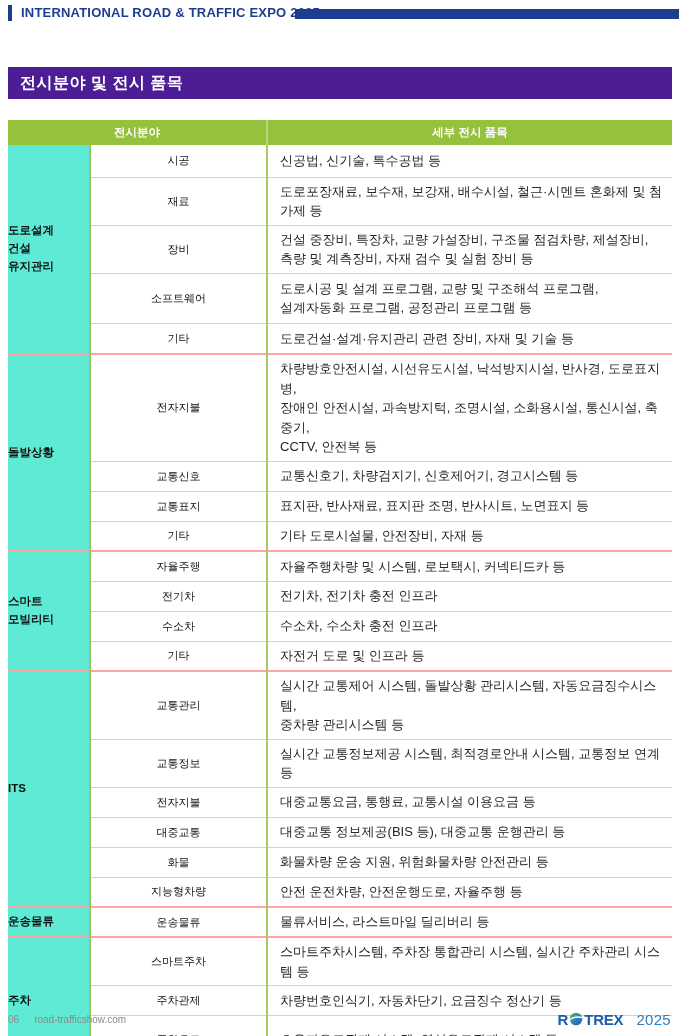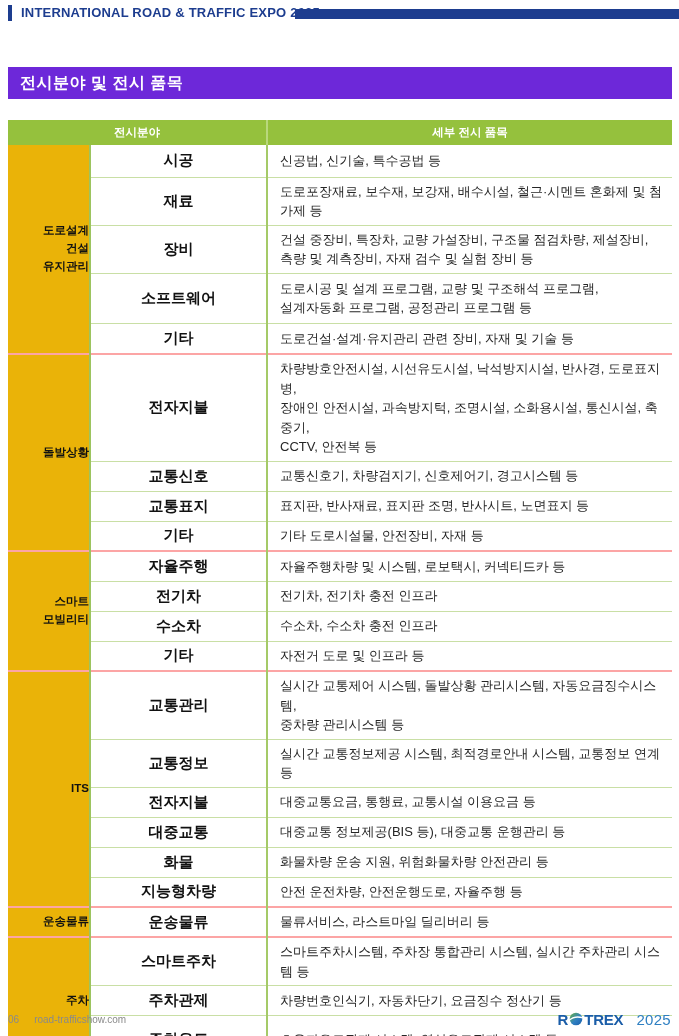--- a/index.html
+++ b/index.html
@@ -6,38 +6,38 @@
   body{
     width:679px;height:1036px;position:relative;background:#ffffff;
     font-family:"Liberation Sans", sans-serif;overflow:hidden;
     -webkit-font-smoothing:antialiased;
   }
   
   .tick{position:absolute;left:8px;top:5px;width:4px;height:16px;background:#1d3d8f;}
   .expo-title{position:absolute;left:21px;top:5px;font-size:13px;font-weight:bold;color:#1d3d8f;letter-spacing:.2px;}
   .blue-bar{position:absolute;left:295px;top:9px;right:0;height:10px;background:#1d3d8f;}
   
-  .section-bar{position:absolute;left:8px;top:67px;width:664px;height:32px;background:#6d28d9;}
+  .section-bar{position:absolute;left:8px;top:67px;width:664px;height:32px;background:#4c1d95;}
   .section-bar .txt{display:block;padding-left:12px;line-height:32px;font-size:16px;font-weight:bold;color:#ffffff;letter-spacing:.5px;}
   
   .table-wrap{position:absolute;left:8px;top:120px;width:664px;}
   table{border-collapse:collapse;width:664px;table-layout:fixed;}
   col.c1{width:82px;} col.c2{width:177px;} col.c3{width:405px;}
   thead tr{height:25px;border-radius:7px;}
   th{background:#95c13d;color:#ffffff;font-weight:bold;font-size:11.5px;padding:0;}
   th.f{border-right:2px solid #b9d87d;}
   td{border-top:1px solid #c9dfa5;vertical-align:middle;font-size:13px;color:#262626;padding:0;}
   tr.gs td{border-top:2px solid #fca5a5;}
   tr.fs td{border-top:none;}
   tr.lr td{border-bottom:2px solid #7fb24a;}
   td.gcell{
-    background:#eab308;border-right:2px solid #9cc45f;text-align:right;
+    background:#5eead4;border-right:2px solid #9cc45f;text-align:left;
     font-weight:bold;font-size:11.5px;color:#111;white-space:pre-line;line-height:1.55;
   }
-  td.cat{border-right:2px solid #a5ca68;text-align:center;font-weight:bold;font-size:15px;color:#111;}
+  td.cat{border-right:2px solid #a5ca68;text-align:center;font-weight:normal;font-size:11px;color:#111;}
   td.det{padding:4px 8px 4px 12px;white-space:pre-line;line-height:1.5;}
   
   .footer{position:absolute;left:8px;right:8px;top:1008px;height:22px;display:flex;justify-content:space-between;align-items:center;}
   .footer-left{display:flex;align-items:flex-start;gap:15px;font-size:10px;color:#8a8a8a;}
   .logo{display:flex;align-items:center;font-size:15px;font-weight:bold;color:#1a5da8;letter-spacing:-.2px;}
   .logo .globe{margin:0 1px;display:inline-flex;}
   .logo .year{font-weight:400;color:#2e7fc2;margin-left:13px;letter-spacing:.3px;}
 </style>
 </head>
 <body>

